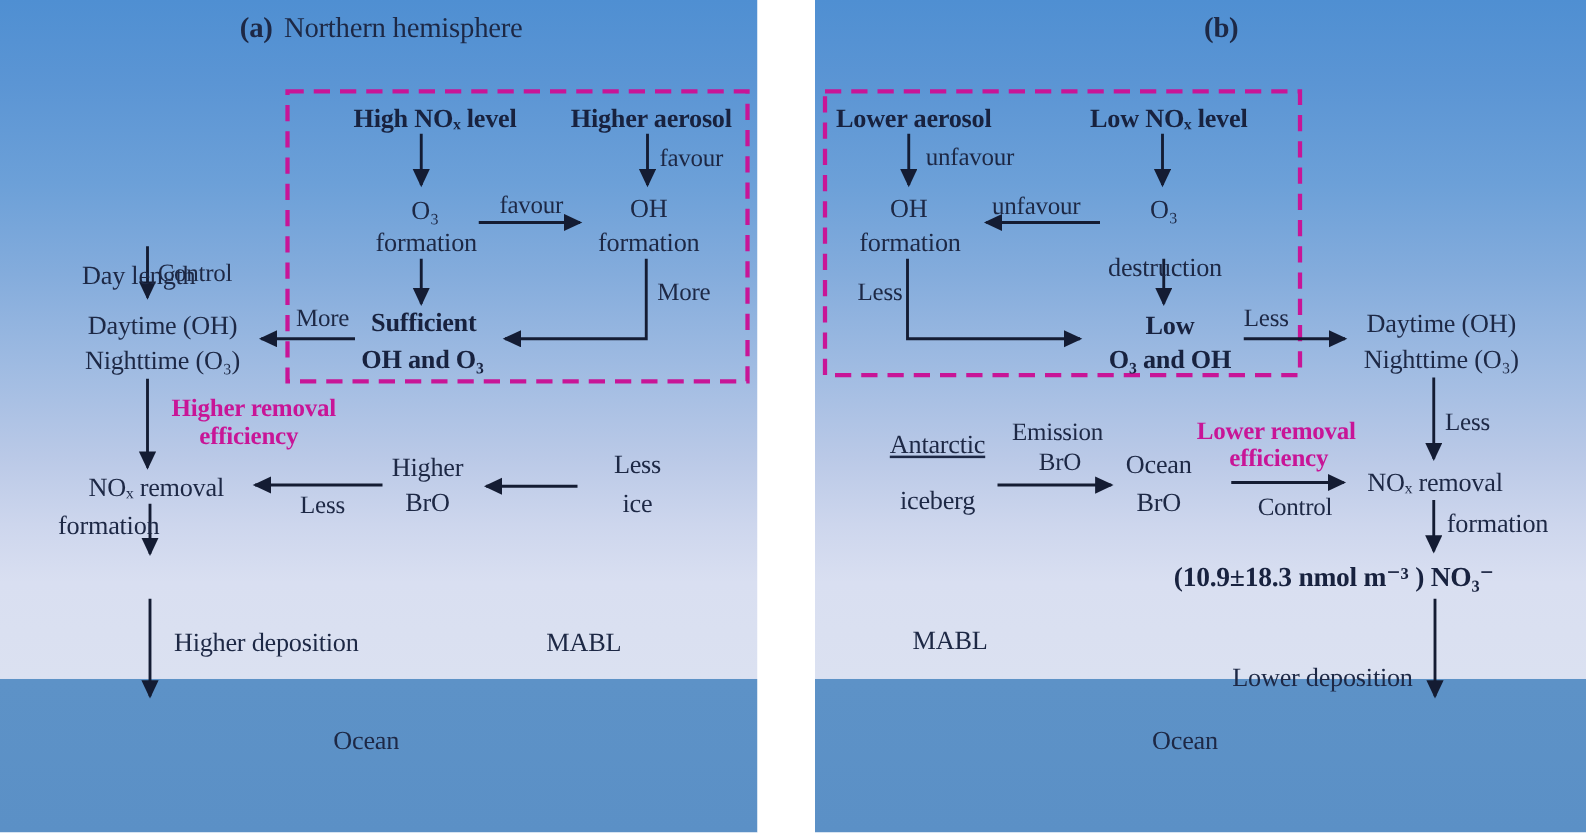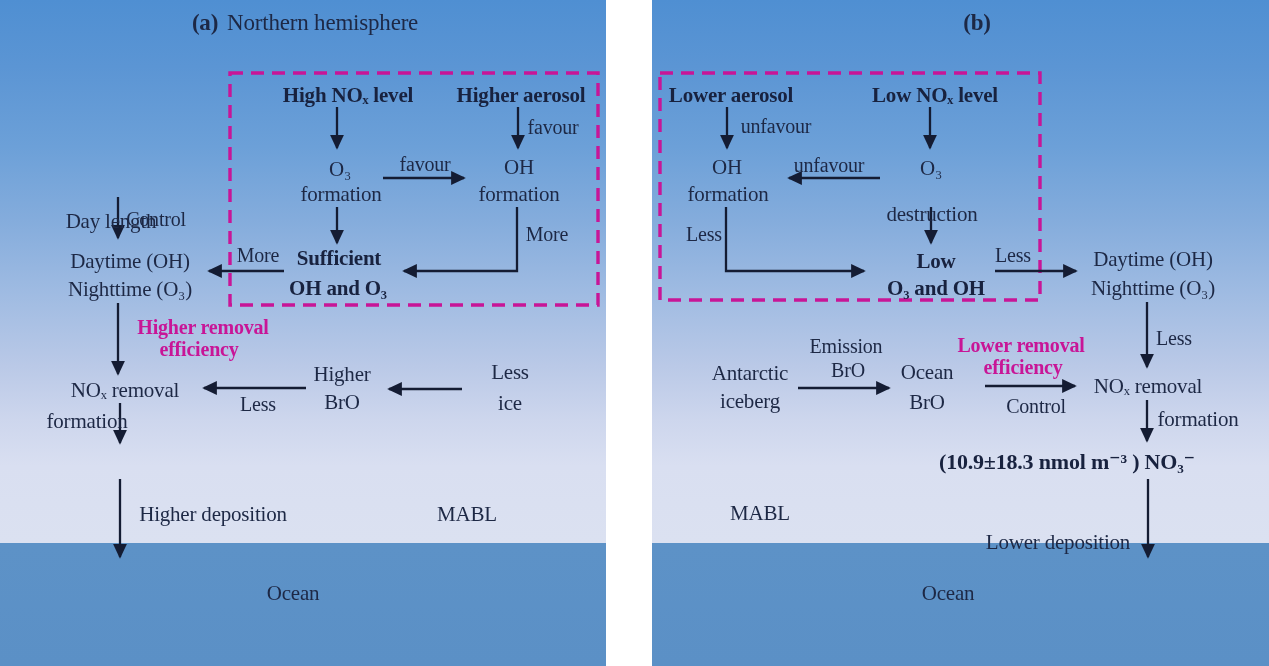--- a/index.html
+++ b/index.html
@@ -133,21 +133,21 @@
 
   <div class="t b" style="left:936px;top:261px;">Low</div>
   <div class="t b" style="left:936px;top:288px;">O₃ and OH</div>
   <div class="t lab" style="left:704px;top:234px;">Less</div>
   <div class="t lab" style="left:1013px;top:255px;">Less</div>
 
   <div class="t" style="left:1153px;top:259px;">Daytime (OH)</div>
   <div class="t" style="left:1153px;top:288px;">Nighttime (O₃)</div>
   <div class="t lab" style="left:1174px;top:338px;">Less</div>
 
-  <div class="t" style="left:750px;top:373px;">Antarctic</div>
+  <div class="t" style="left:750px;top:356px;text-decoration:underline;">Antarctic</div>
   <div class="t" style="left:750px;top:401px;">iceberg</div>
   <div class="t lab" style="left:846px;top:346px;">Emission</div>
   <div class="t lab" style="left:848px;top:370px;">BrO</div>
   <div class="t" style="left:927px;top:372px;">Ocean</div>
   <div class="t" style="left:927px;top:402px;">BrO</div>
 
   <div class="t m" style="left:1021px;top:345px;text-align:center;">Lower removal</div>
   <div class="t m" style="left:1023px;top:367px;">efficiency</div>
   <div class="t lab" style="left:1036px;top:406px;">Control</div>
 

